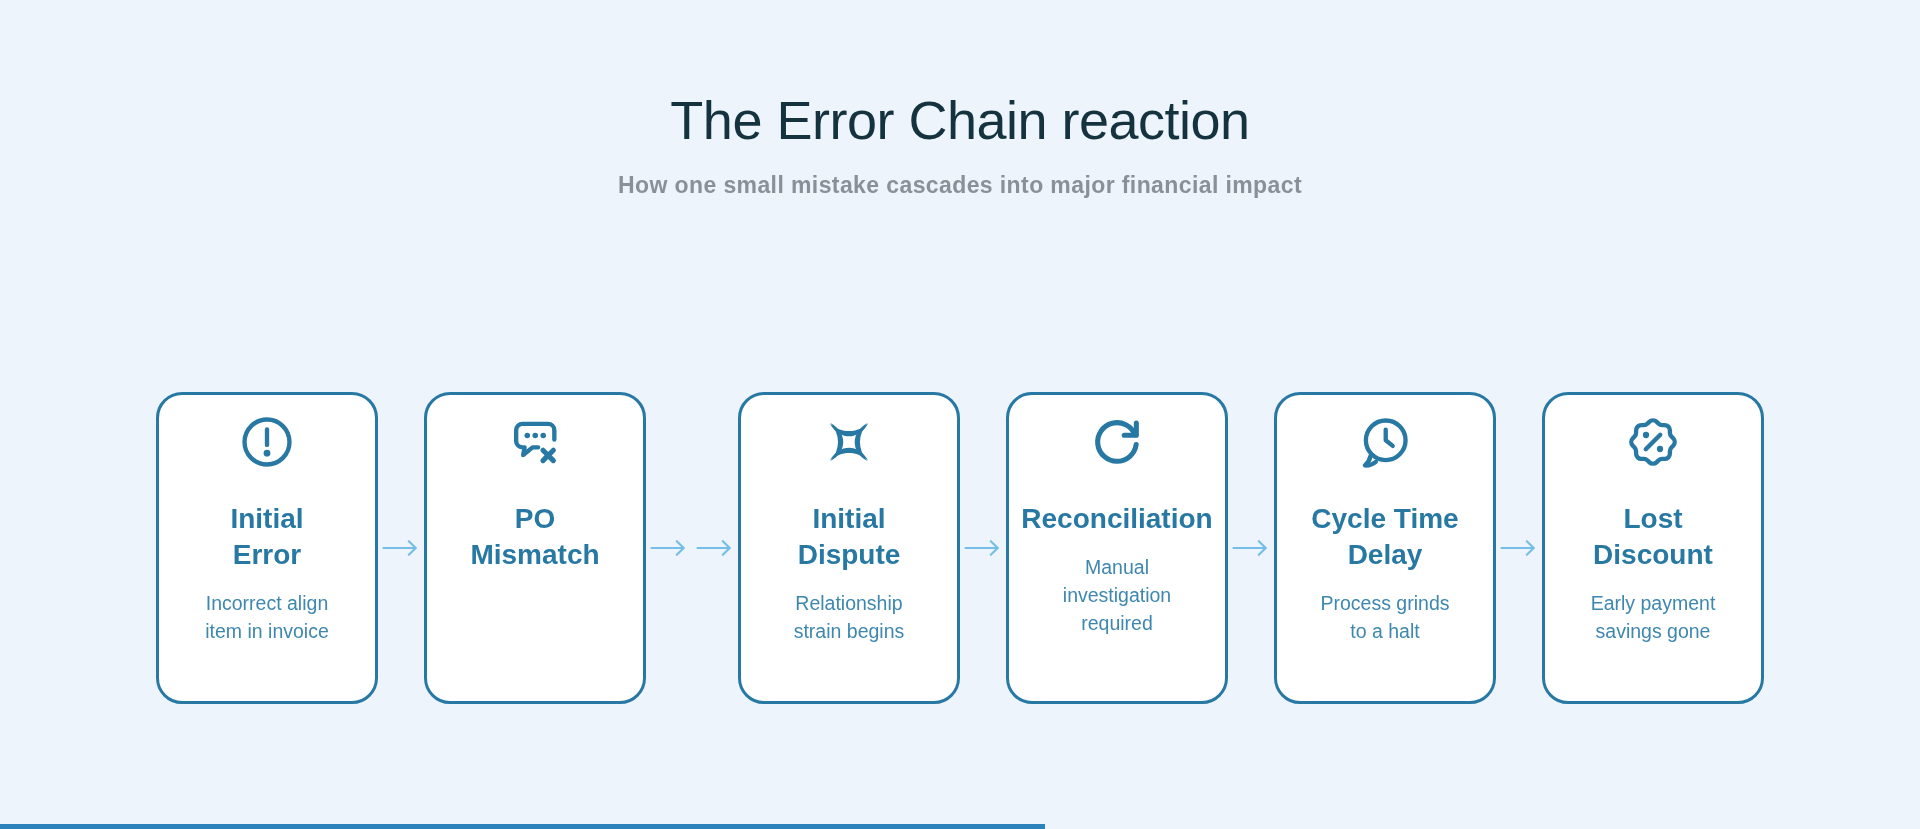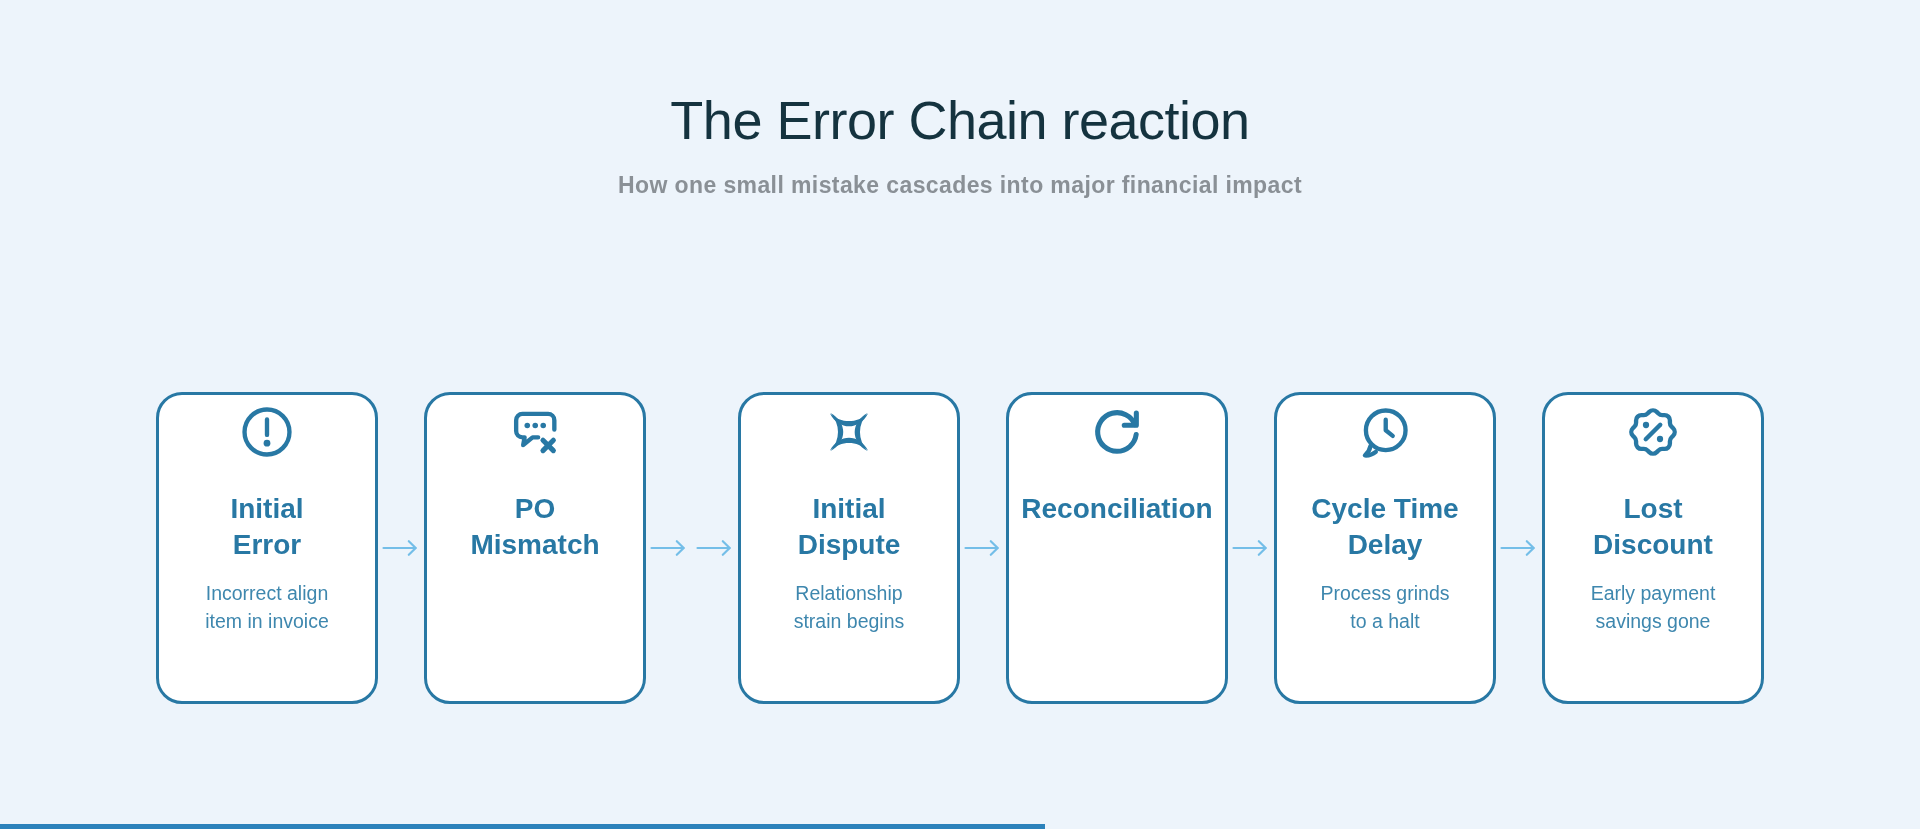--- a/index.html
+++ b/index.html
@@ -19,21 +19,21 @@
     margin:20px 0 0;font-size:23px;line-height:26px;font-weight:700;
     letter-spacing:0.4px;color:#8A9096;
   }
 
   .flow{
     position:absolute;top:392px;left:0;right:0;height:312px;
     display:flex;justify-content:center;align-items:stretch;
   }
   .card{
     width:222px;background:#FFFFFF;border:3px solid #2878A4;border-radius:26px;
-    padding:8px 12px 0;display:flex;flex-direction:column;align-items:center;
+    padding:18px 12px 0;display:flex;flex-direction:column;align-items:center;
     text-align:center;
   }
   
   .flow > .card:nth-child(9){width:298px;}
   .flow > .card:nth-child(11){width:233px;}
   .flow > .card:nth-child(13){width:224px;}
 
   .card-title{
     margin:30px 0 0;font-size:28px;line-height:36px;font-weight:700;
     color:#2878A4;white-space:pre-line;
@@ -150,20 +150,23 @@
   </div>
 
   <div class="card">
     <div class="icon">
         <svg viewBox="0 0 24 24" class="ic">
           <path class="thick" d="M19.93 13.04a8 8 0 1 1-9.93-8.79c3.9-1 7.94 1.01 9.43 4.75"></path>
           <path class="thick" d="M20 4.2v5h-5"></path>
         </svg>
       </div>
     <h2 class="card-title">Reconciliation</h2>
+    <p class="card-desc">Manual
+investigation
+required</p>
   </div>
 
   <div class="arrow">
     <svg width="40" height="22" viewBox="0 0 40 22" fill="none" stroke="#74BEE8" stroke-width="2.2" stroke-linecap="round" stroke-linejoin="round">
       <path d="M2.5 11h32"></path>
       <path d="M27.8 4.2 34.7 11l-6.9 6.8"></path>
     </svg>
   </div>
 
   <div class="card">

